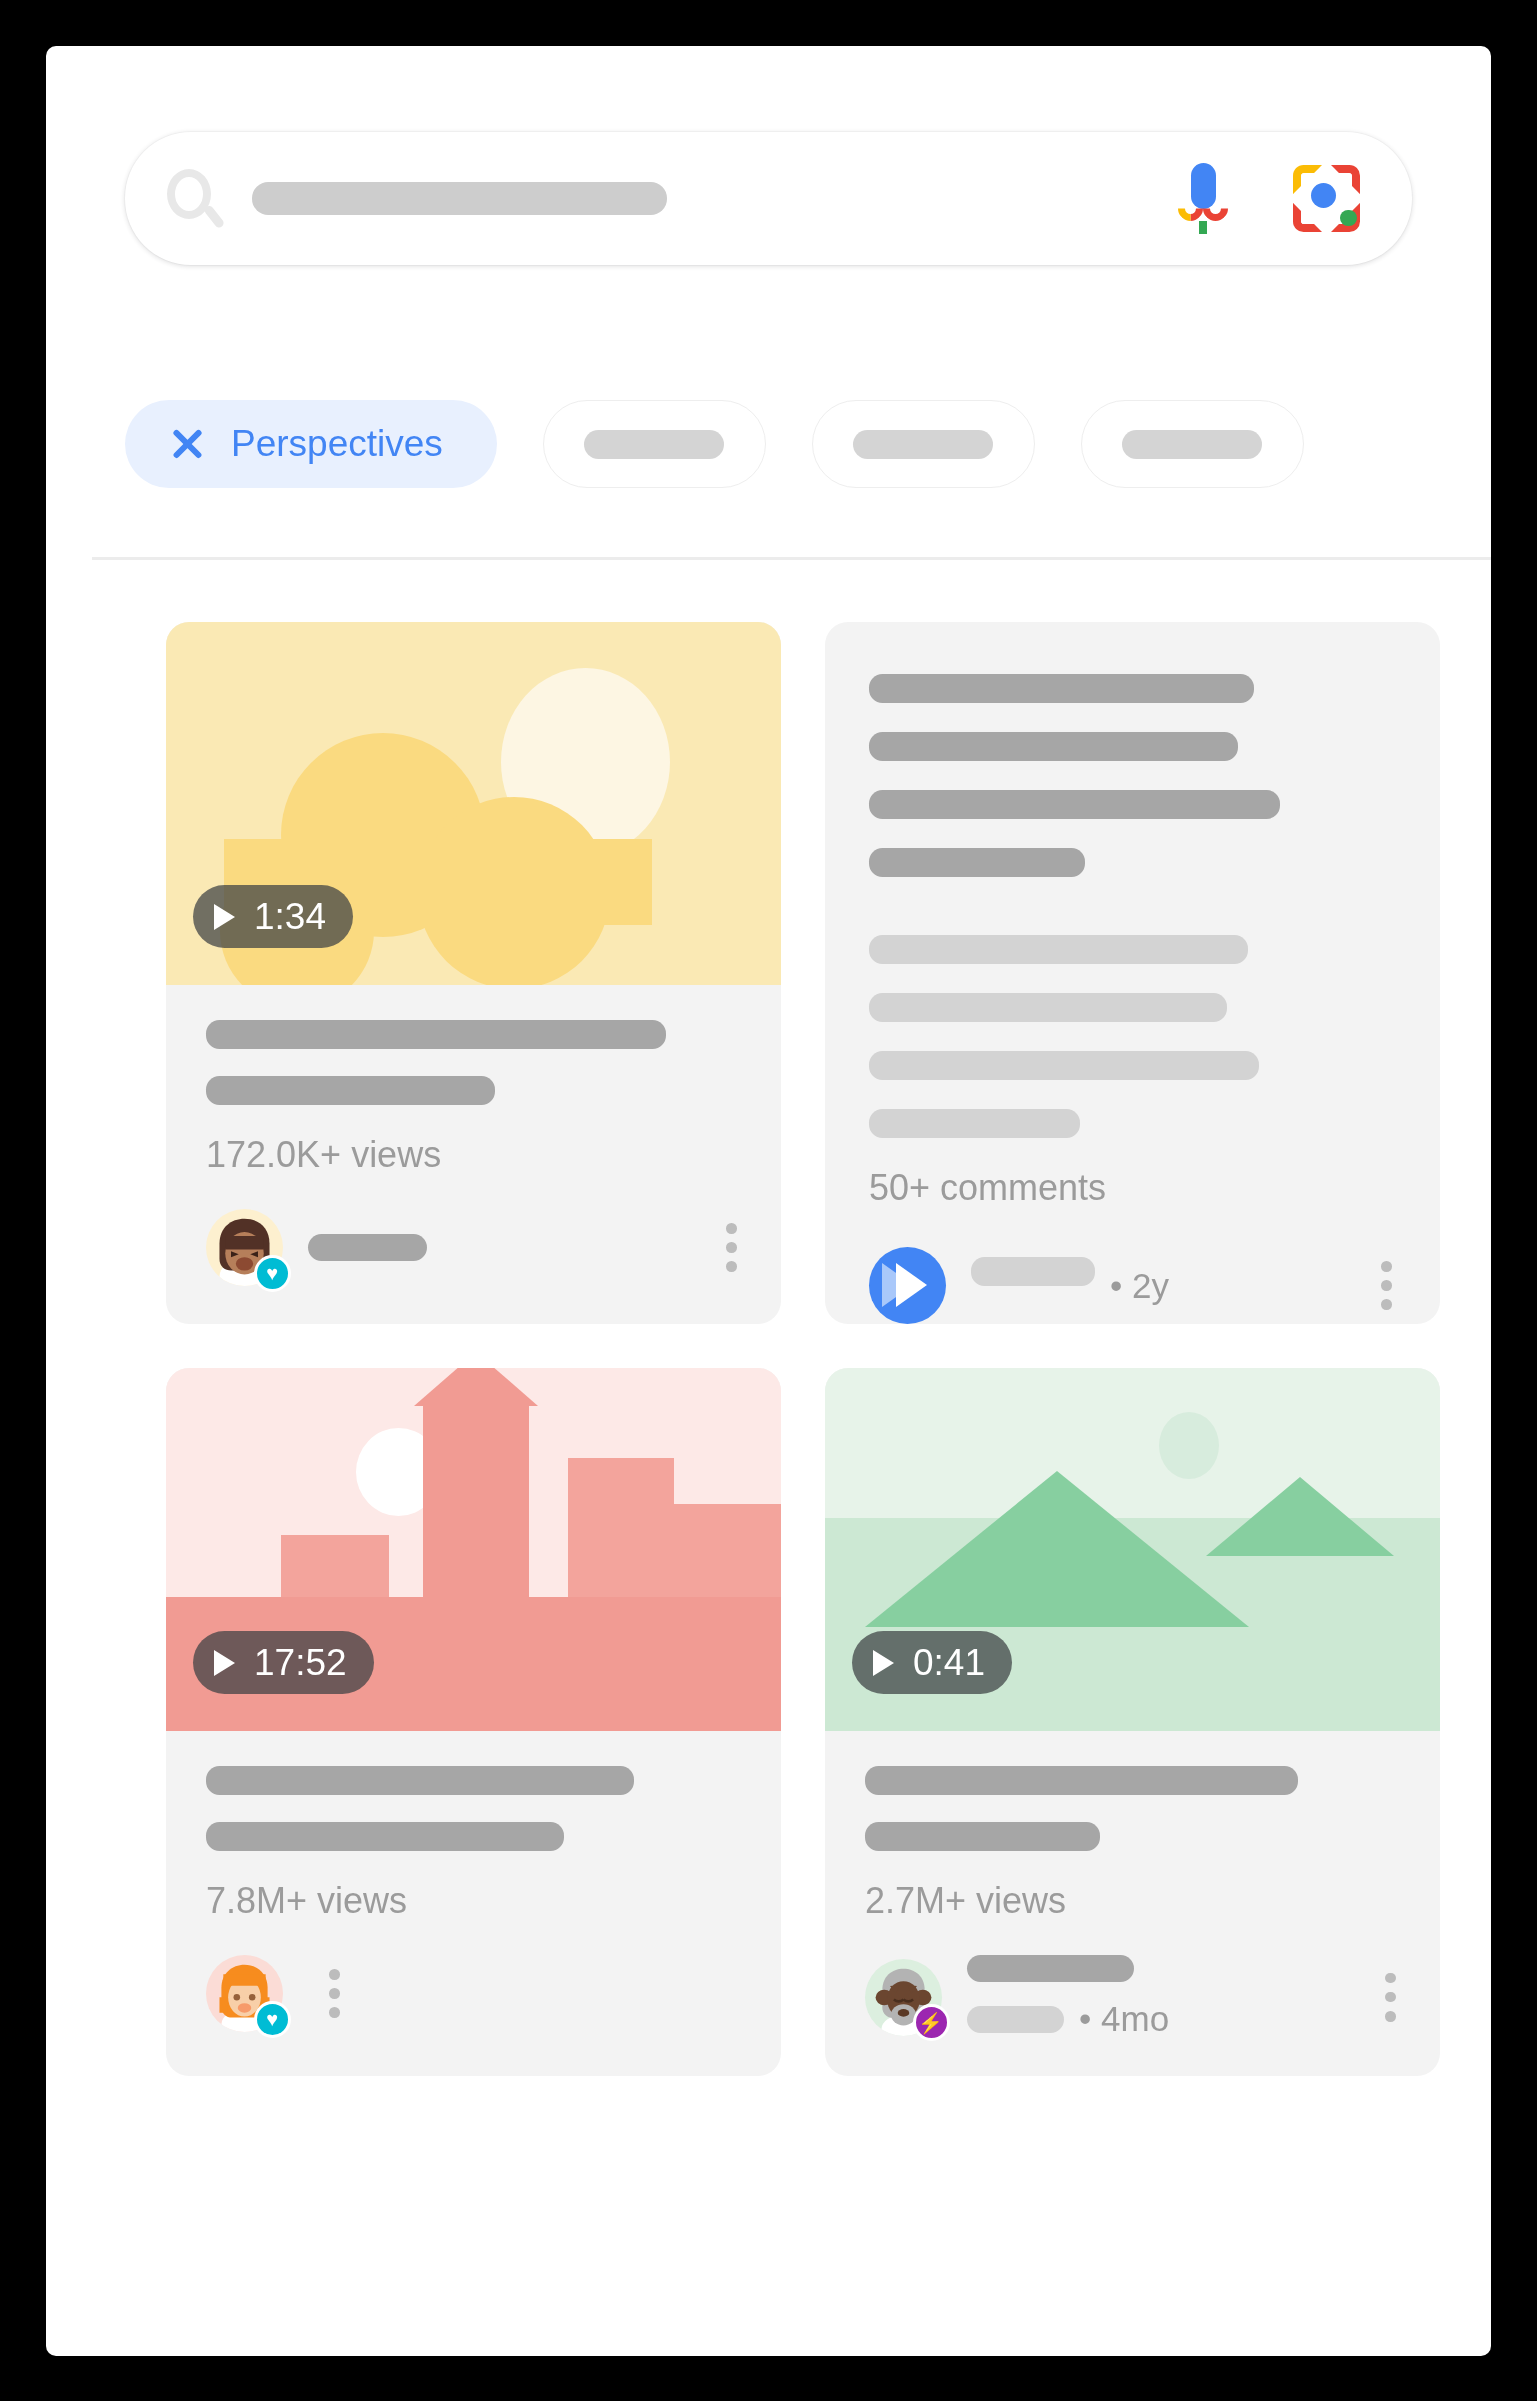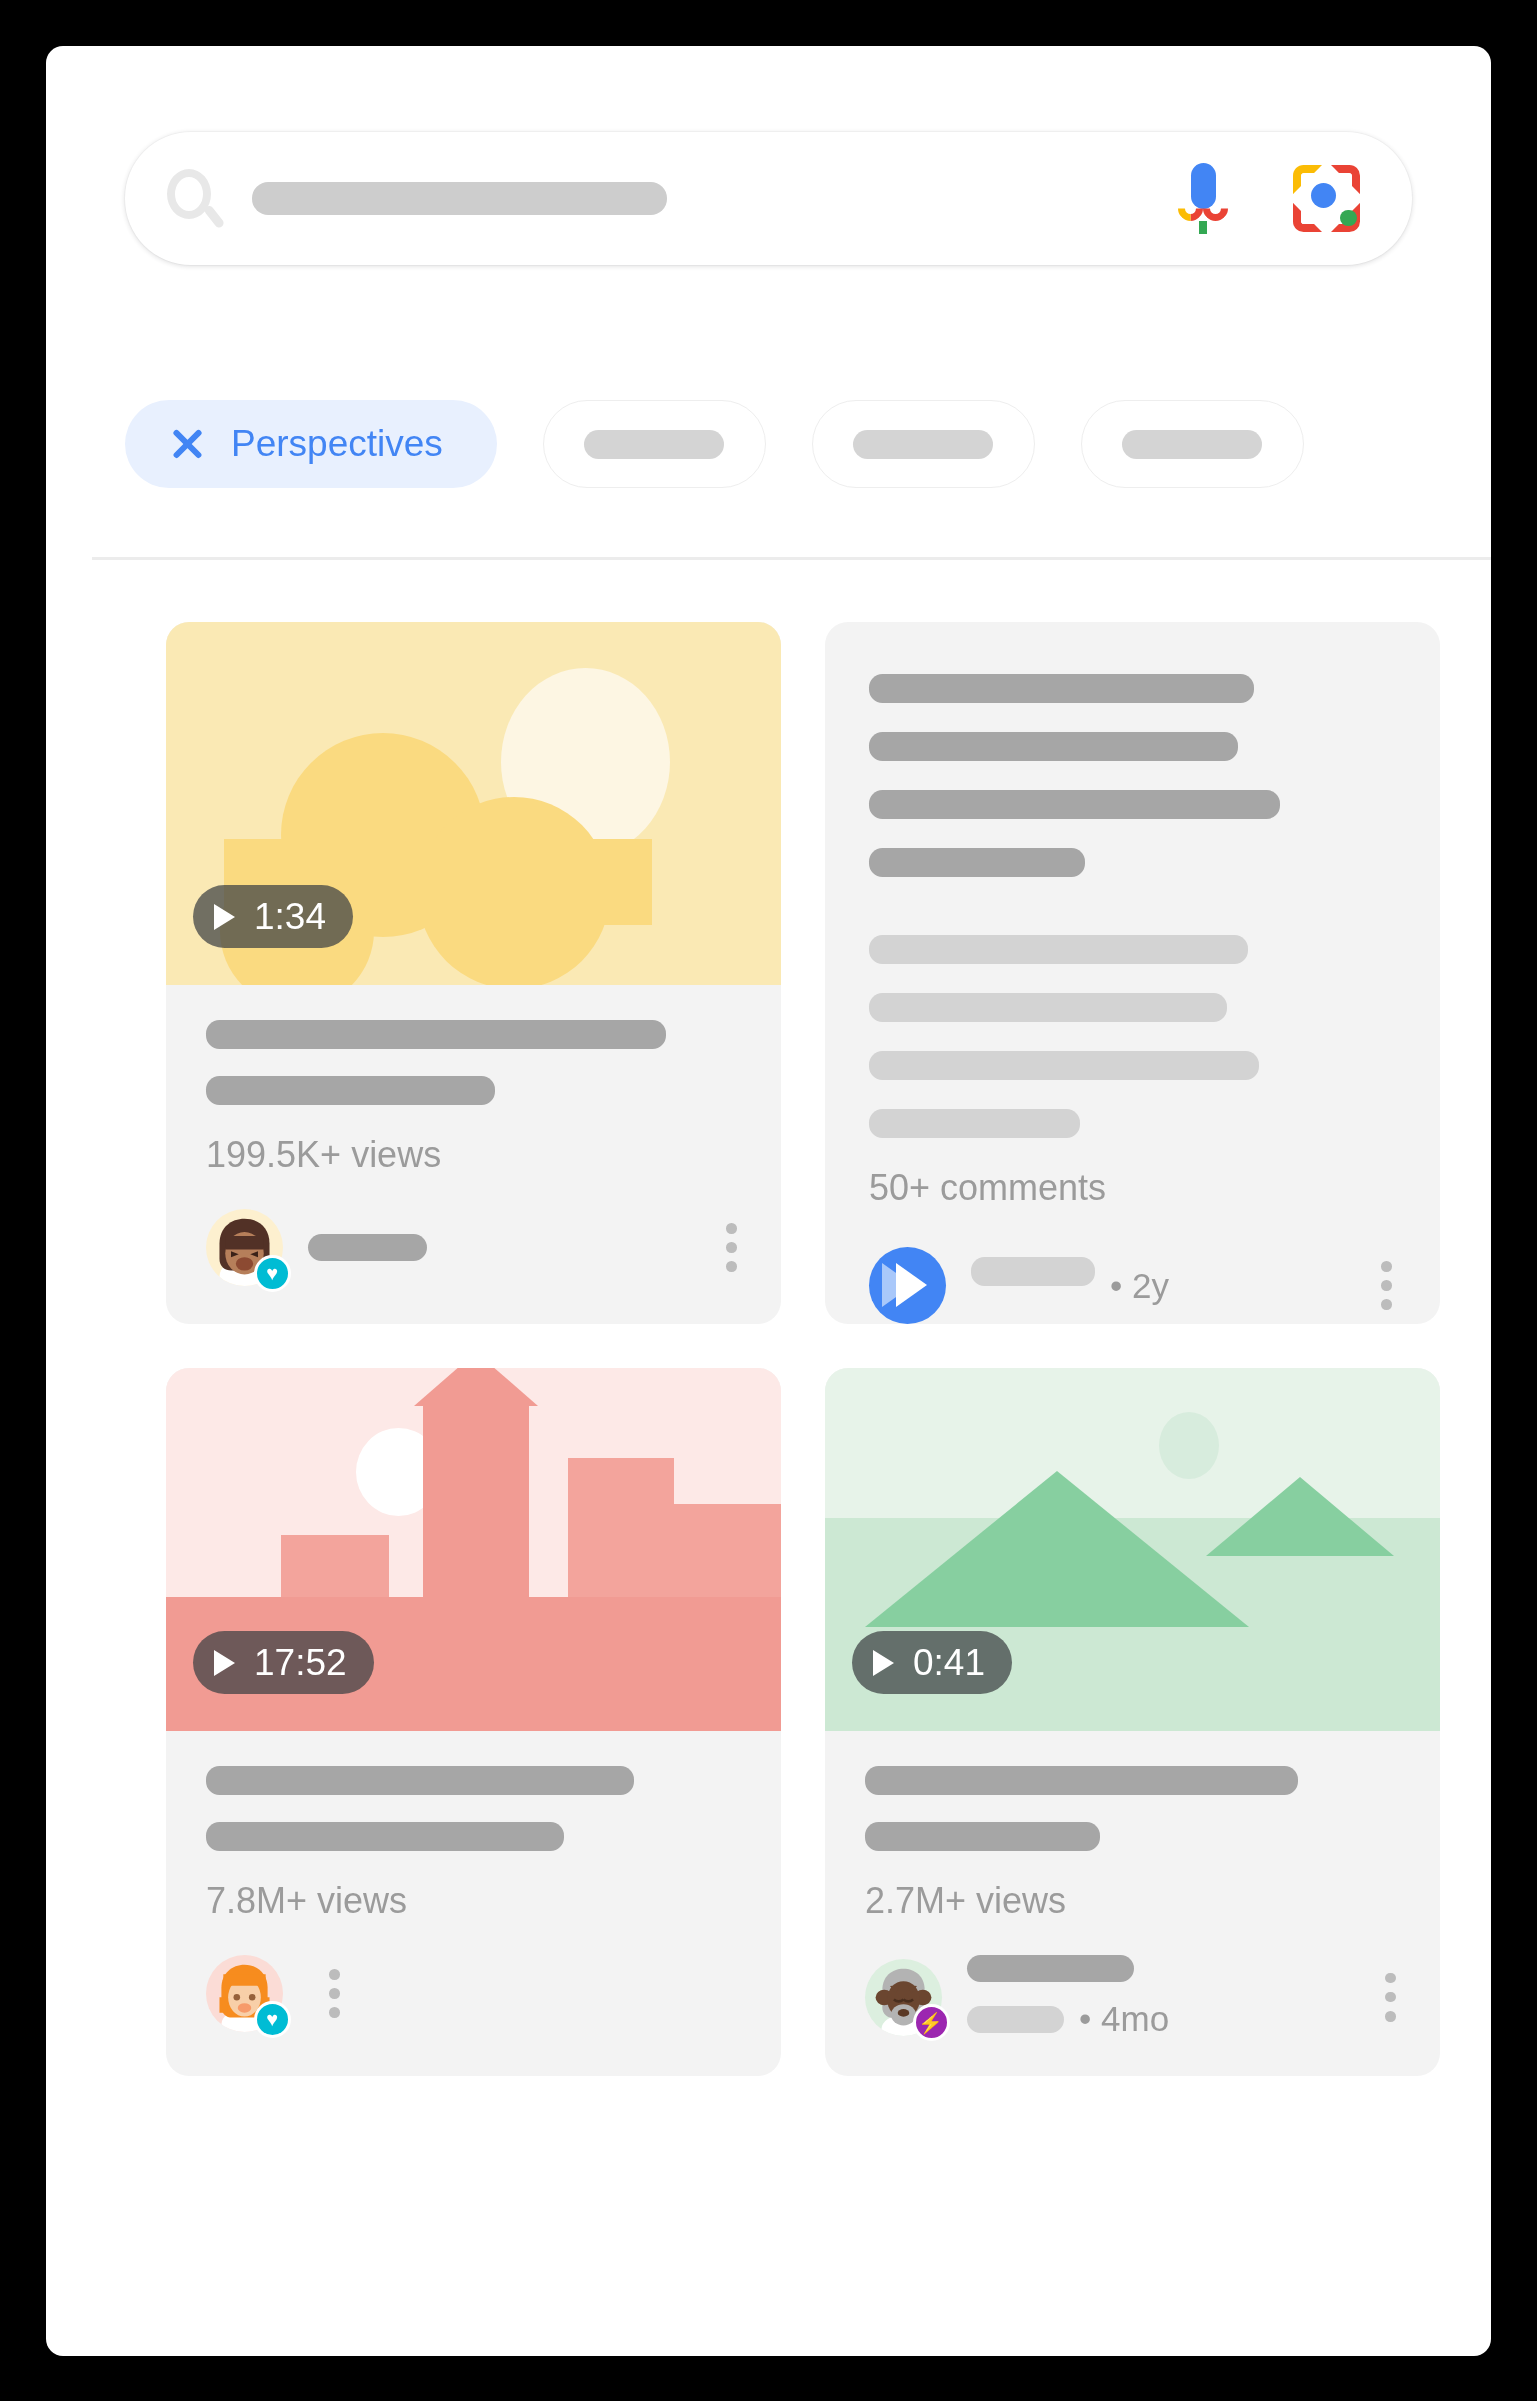--- a/index.html
+++ b/index.html
@@ -9,21 +9,21 @@
     font-family: "Liberation Sans", sans-serif;
     overflow: hidden;
   }
 
   
   .phone {
     position: absolute;
     left: 46px; top: 46px;
     width: 1445px; height: 2310px;
     background: #ffffff;
-    border-radius: 17px;
+    border-radius: 10px;
     overflow: hidden;
   }
 
   
   .search-wrap {
     position: absolute;
     left: 79px; top: 86px;
     width: 1287px; height: 133px;
   }
   .search-bar {
@@ -379,21 +379,21 @@
         <div class="sc-c3"></div>
         <div class="sc-base"></div>
         <div class="dur">
           <span class="play-tri"></span>
           <span>1:34</span>
         </div>
       </div>
       <div class="body">
         <div class="bar dark h1" style="width:86%;"></div>
         <div class="bar dark h1" style="width:54%;margin-top:27px;"></div>
-        <div class="meta-text">199.5K+ views</div>
+        <div class="meta-text">172.0K+ views</div>
         <div class="author">
           <div class="avatar">
             <div class="face" style="background:#fdf0cf;">
               <svg viewBox="0 0 80 80" width="77" height="77">
                 <ellipse cx="40" cy="70" rx="26" ry="18" fill="#ffffff"></ellipse>
                 <path d="M14 36c0-17 12-26 26-26s26 9 26 26v16c0 8-6 12-12 12H26c-6 0-12-4-12-12z" fill="#523126"></path>
                 <ellipse cx="40" cy="46" rx="20" ry="22" fill="#b67f5a"></ellipse>
                 <path d="M20 28h40v14H20z" fill="#523126"></path>
                 <path d="M26 44l8 3-8 3z" fill="#3a2218"></path>
                 <path d="M54 44l-8 3 8 3z" fill="#3a2218"></path>

